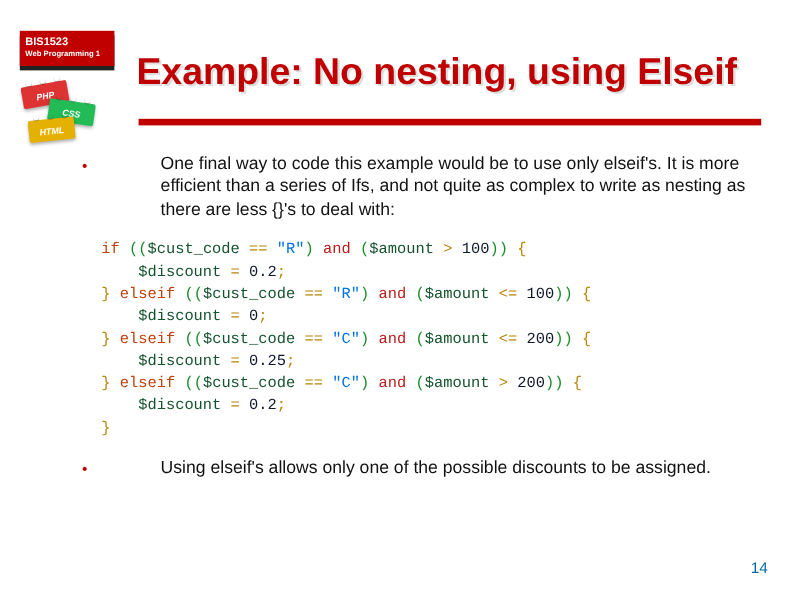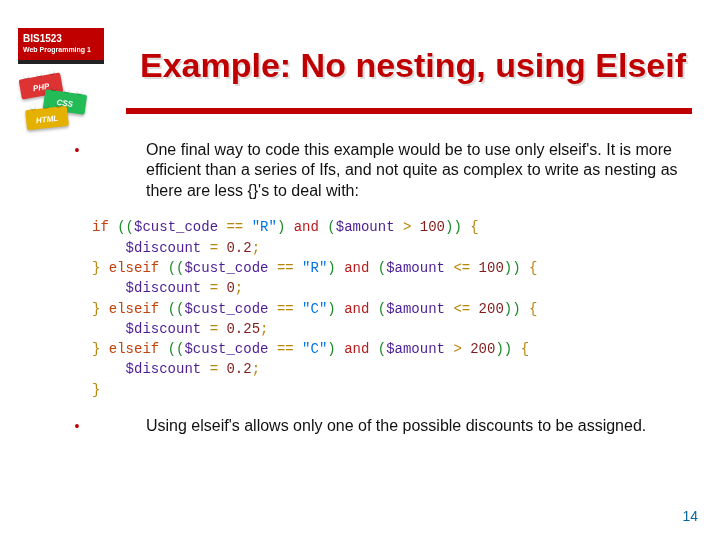--- a/index.html
+++ b/index.html
@@ -64,21 +64,21 @@
     width: 6px; height: 6px; border-radius: 50%;
     background: inherit;
     filter: brightness(1.06);
     box-shadow: inset 0 -1px 1px rgba(0,0,0,.25);
   }
   .lego.php  { background: #d33; left: 2px;  top: 4px;  }
   .lego.css  { background: #2b5; left: 26px; top: 20px; transform: rotate(8deg);}
   .lego.html { background: #e5b100; left: 8px; top: 36px; transform: rotate(-6deg);}
   .title {
     position: absolute;
-    left: 140px;
+    left: 124px;
     top: 46px;
     font-size: 34px;
     font-weight: bold;
     color: #c00000;
     text-shadow: 2px 2px 0 #ddd;
     white-space: nowrap;
   }
   .rule {
     position: absolute;
     left: 126px;
@@ -107,25 +107,25 @@
     margin: 8px 0 16px 22px;
     font-family: Consolas, "Courier New", monospace;
     font-size: 14px;
     line-height: 1.45;
     white-space: pre;
     color: #444;
   }
   .k  { color: #c2410c; }      
   .b  { color: #b8860b; }      
   .p  { color: #1a8c28; }      
-  .v  { color: #4c1d95; }      
+  .v  { color: #14532d; }      
   .op { color: #b8860b; }      
   .w  { color: #b91c1c; }      
   .s  { color: #0073e6; }      
-  .n  { color: #7f1d1d; }      
+  .n  { color: #0f172a; }      
   .sc { color: #b8860b; }      
   .pagenum {
     position: absolute;
     right: 22px;
     bottom: 16px;
     font-size: 14px;
     color: #0369a1;
   }
 </style>
 </head>

